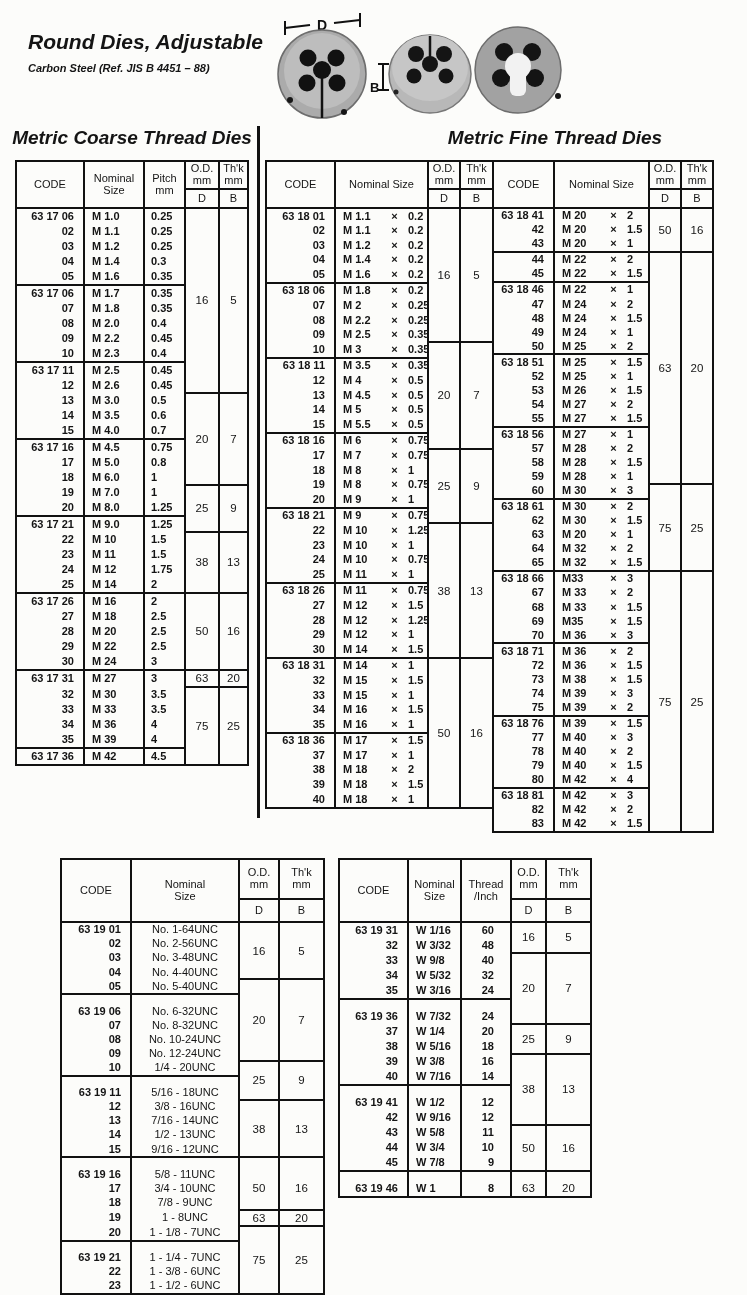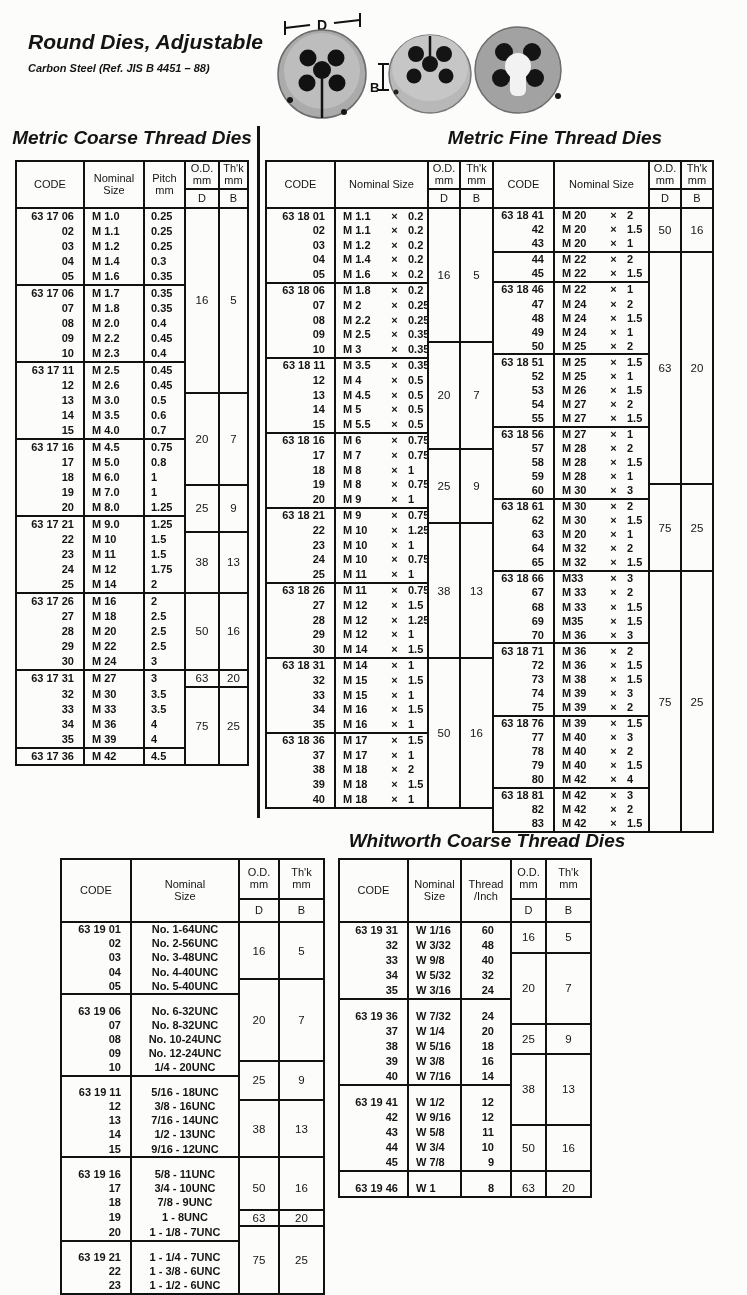--- a/index.html
+++ b/index.html
@@ -19,21 +19,21 @@
   .dtable th,.dtable td{padding:0;line-height:1.05;}
   .dtable{border:2px solid #111;}
   .dtable th{border:2px solid #111;font-weight:normal;font-size:11px;vertical-align:middle;text-align:center;}
   .dtable thead th{border-bottom:2px solid #111;}
   .dtable td{border-left:2px solid #111;border-right:2px solid #111;border-top:none;border-bottom:none;
              vertical-align:middle;}
   .ln{display:block;text-align:center;}
   td.code{font-weight:bold;text-align:right;padding-right:9px;white-space:nowrap;}
   td.nom{font-weight:bold;text-align:left;padding-left:7px;white-space:nowrap;}
   td.pitch{font-weight:bold;text-align:left;padding-left:6px;}
-  td.unom{font-weight:bold;text-align:center;padding-left:0;}
+  td.unom{font-weight:normal;text-align:center;padding-left:0;}
   td.tpi{font-weight:bold;text-align:right;padding-right:16px;}
   td.gcell{border:2px solid #111;text-align:center;font-weight:normal;font-size:11.5px;}
   tr.sec td{border-top:2px solid #111;}
 
   .fine-nom .sz{display:inline-block;width:44px;text-align:left;}
   .fine-nom .x{display:inline-block;width:15px;text-align:center;}
   .fine-nom .pv{display:inline-block;width:34px;text-align:left;padding-left:6px;}
 
   #tbl-coarse{left:15px;top:160px;width:232px;}
   #tbl-coarse tbody td{height:15px;}
@@ -114,21 +114,20 @@
       <circle cx="248" cy="66" r="13" fill="#f2f2f2"></circle>
       <rect x="240" y="62" width="16" height="34" rx="6" fill="#f2f2f2"></rect>
       <circle cx="288" cy="96" r="3" fill="#161616"></circle>
     </g>
   </svg>
 
   <div class="vdivider"></div>
 
   <div class="sec-title" id="t-coarse-title">Metric Coarse Thread Dies</div>
   <div class="sec-title" id="t-fine-title">Metric Fine Thread Dies</div>
-  <div class="sec-title" id="t-whit-title">Whitworth Coarse Thread Dies</div>
 
   <table class="dtable" id="tbl-coarse">
     <colgroup>
         <col style="width:68px">
         <col style="width:60px">
         <col style="width:41px">
         <col style="width:34px">
         <col style="width:29px">
       </colgroup>
     <thead>

